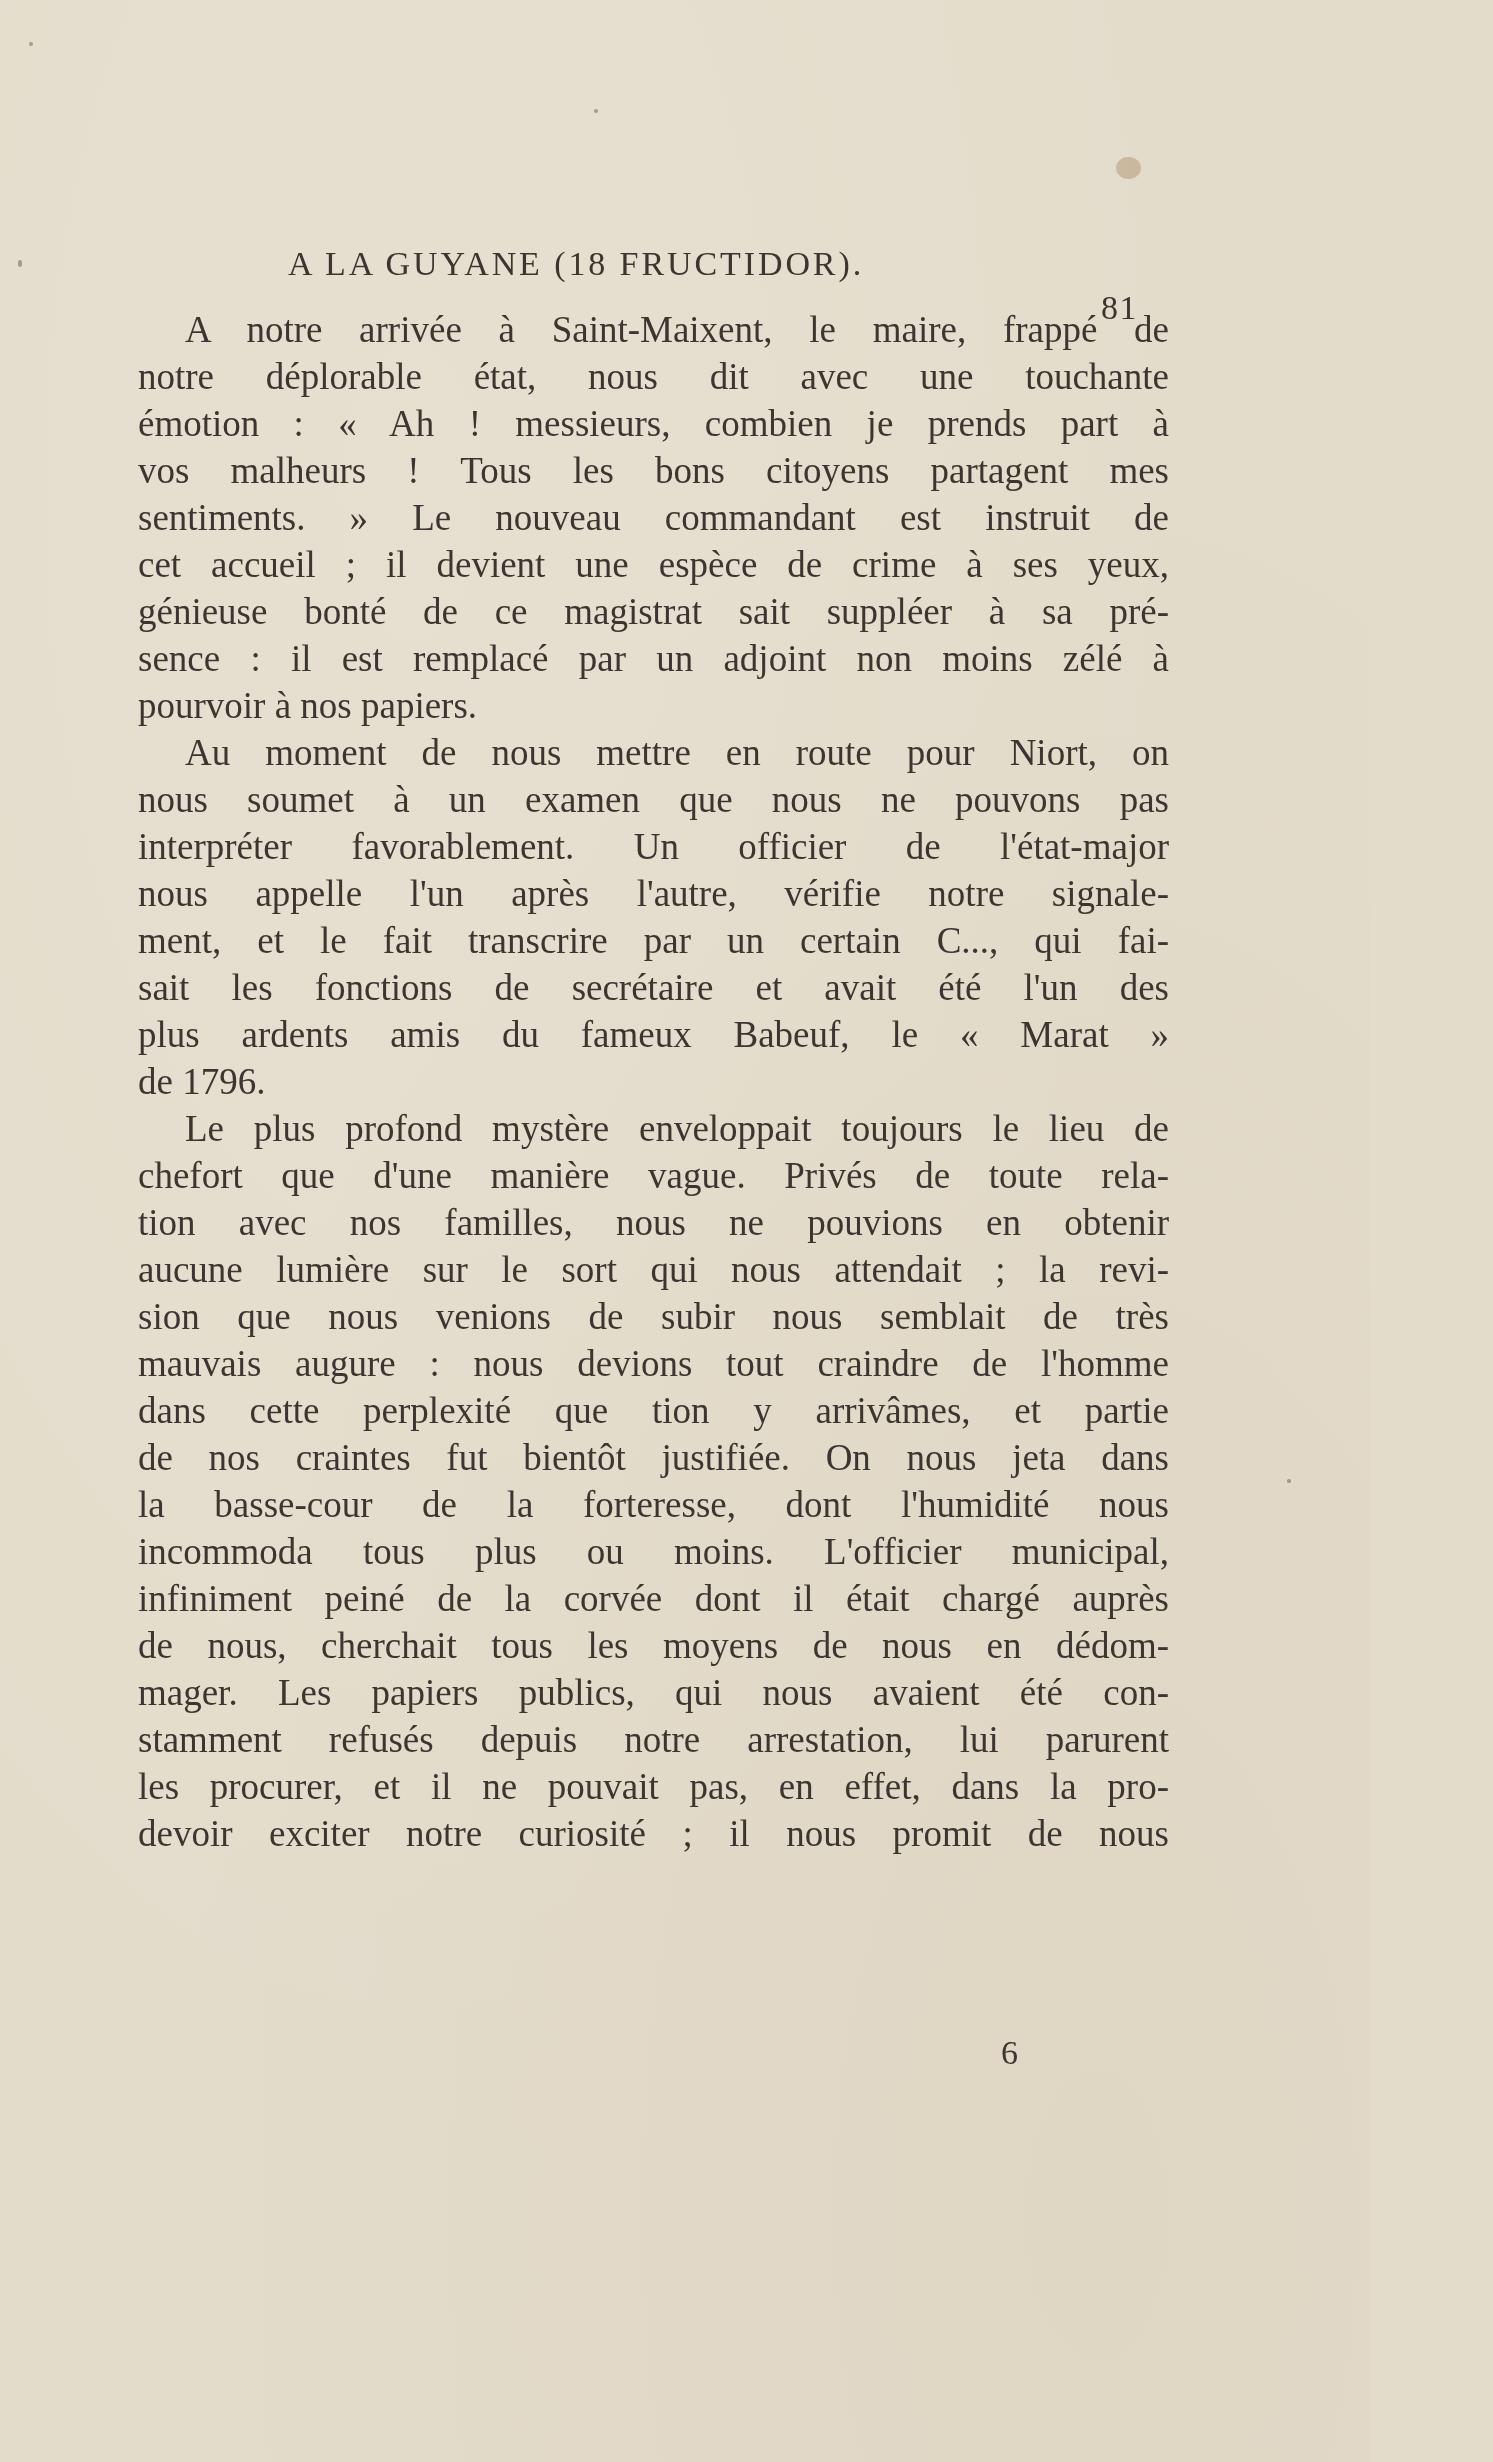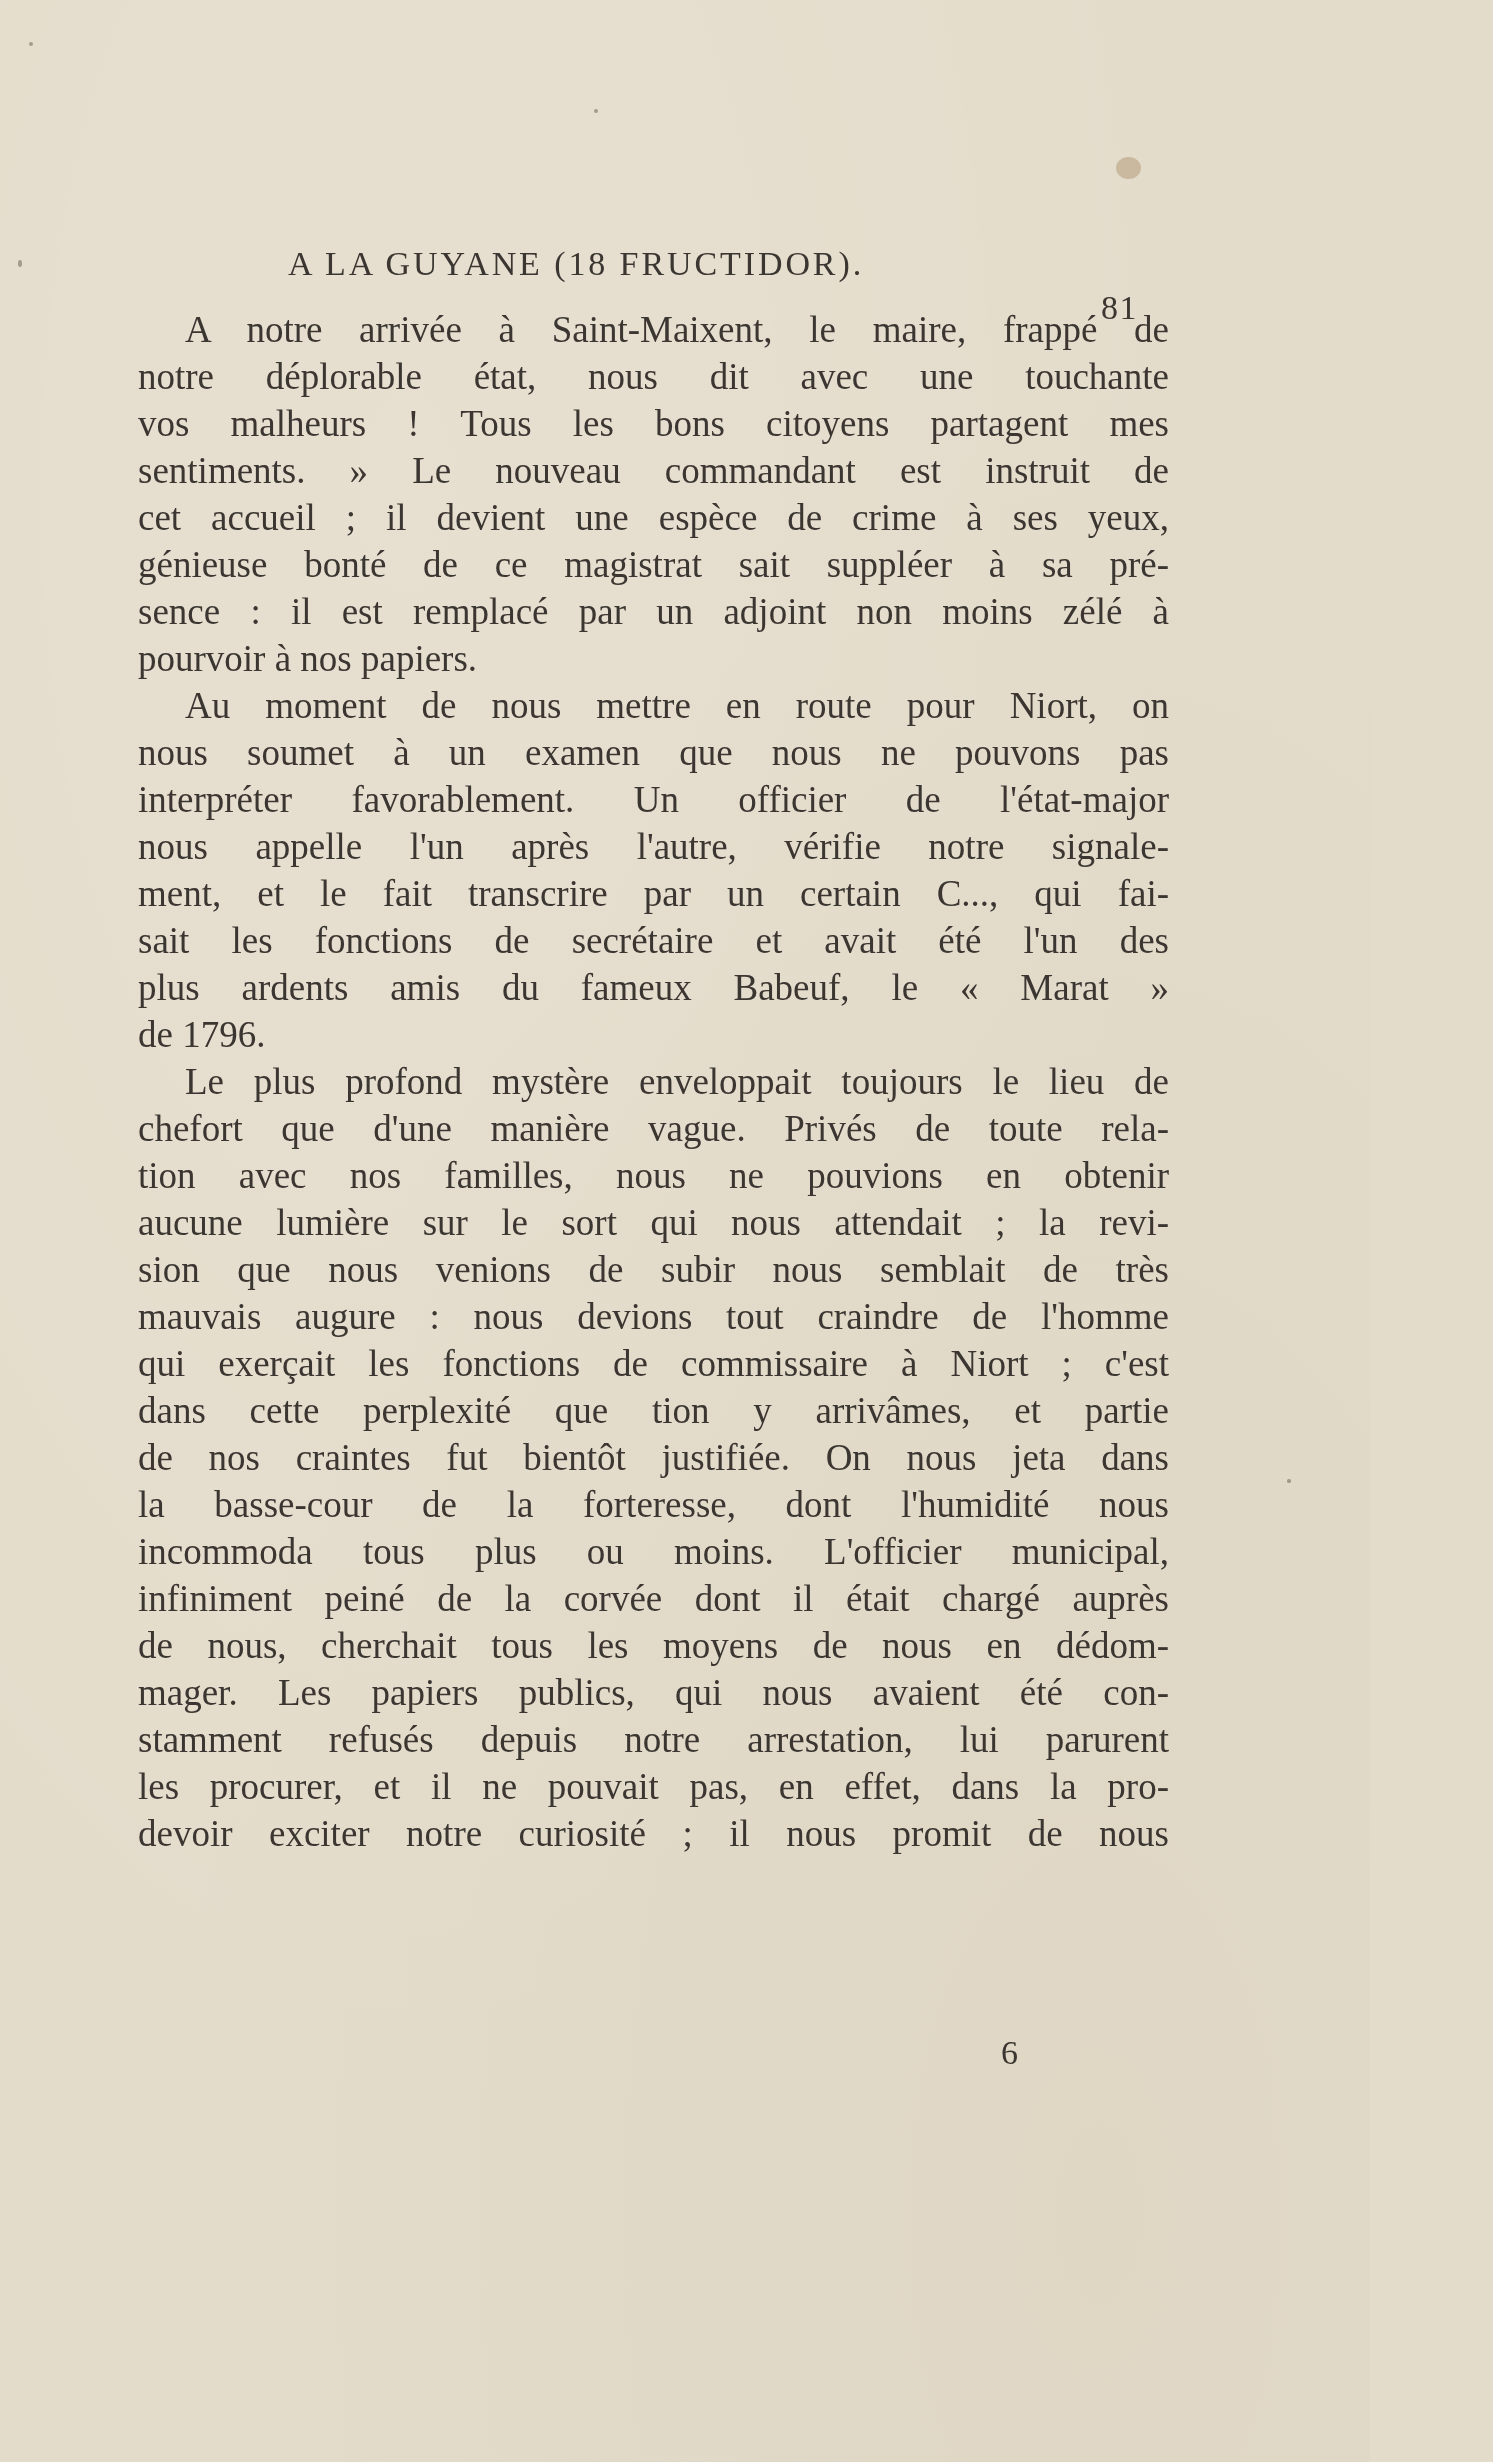--- a/index.html
+++ b/index.html
@@ -97,20 +97,21 @@
   <div class="running-head">
     <span class="title">A LA GUYANE (18 FRUCTIDOR).</span>
     <span class="page-num">81</span>
   </div>
 
   <div class="text-block">
 
     <div>
       <span class="line indent">A notre arrivée à Saint-Maixent, le maire, frappé de</span>
       <span class="line">notre déplorable état, nous dit avec une touchante</span>
+      <span class="line">émotion : « Ah ! messieurs, combien je prends part à</span>
       <span class="line">vos malheurs ! Tous les bons citoyens partagent mes</span>
       <span class="line">sentiments. » Le nouveau commandant est instruit de</span>
       <span class="line">cet accueil ; il devient une espèce de crime à ses yeux,</span>
       <span class="line">génieuse bonté de ce magistrat sait suppléer à sa pré-</span>
       <span class="line">sence : il est remplacé par un adjoint non moins zélé à</span>
       <span class="line last">pourvoir à nos papiers.</span>
     </div>
 
     <div>
       <span class="line indent">Au moment de nous mettre en route pour Niort, on</span>
@@ -123,21 +124,20 @@
       <span class="line last">de 1796.</span>
     </div>
 
     <div>
       <span class="line indent">Le plus profond mystère enveloppait toujours le lieu de</span>
       <span class="line">chefort que d'une manière vague. Privés de toute rela-</span>
       <span class="line">tion avec nos familles, nous ne pouvions en obtenir</span>
       <span class="line">aucune lumière sur le sort qui nous attendait ; la revi-</span>
       <span class="line">sion que nous venions de subir nous semblait de très</span>
       <span class="line">mauvais augure : nous devions tout craindre de l'homme</span>
-      <span class="line">qui exerçait les fonctions de commissaire à Niort ; c'est</span>
       <span class="line">dans cette perplexité que tion y arrivâmes, et partie</span>
       <span class="line">de nos craintes fut bientôt justifiée. On nous jeta dans</span>
       <span class="line">la basse-cour de la forteresse, dont l'humidité nous</span>
       <span class="line">incommoda tous plus ou moins. L'officier municipal,</span>
       <span class="line">infiniment peiné de la corvée dont il était chargé auprès</span>
       <span class="line">de nous, cherchait tous les moyens de nous en dédom-</span>
       <span class="line">mager. Les papiers publics, qui nous avaient été con-</span>
       <span class="line">stamment refusés depuis notre arrestation, lui parurent</span>
       <span class="line">les procurer, et il ne pouvait pas, en effet, dans la pro-</span>
       <span class="line">devoir exciter notre curiosité ; il nous promit de nous</span>

